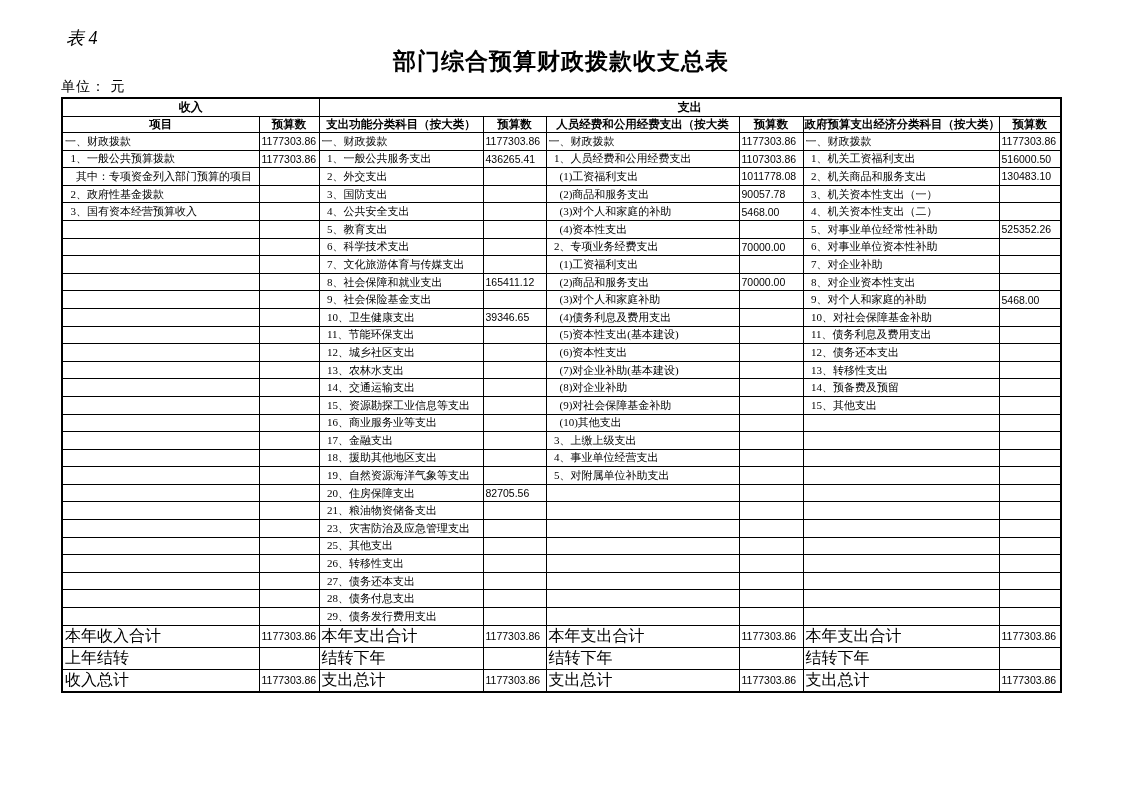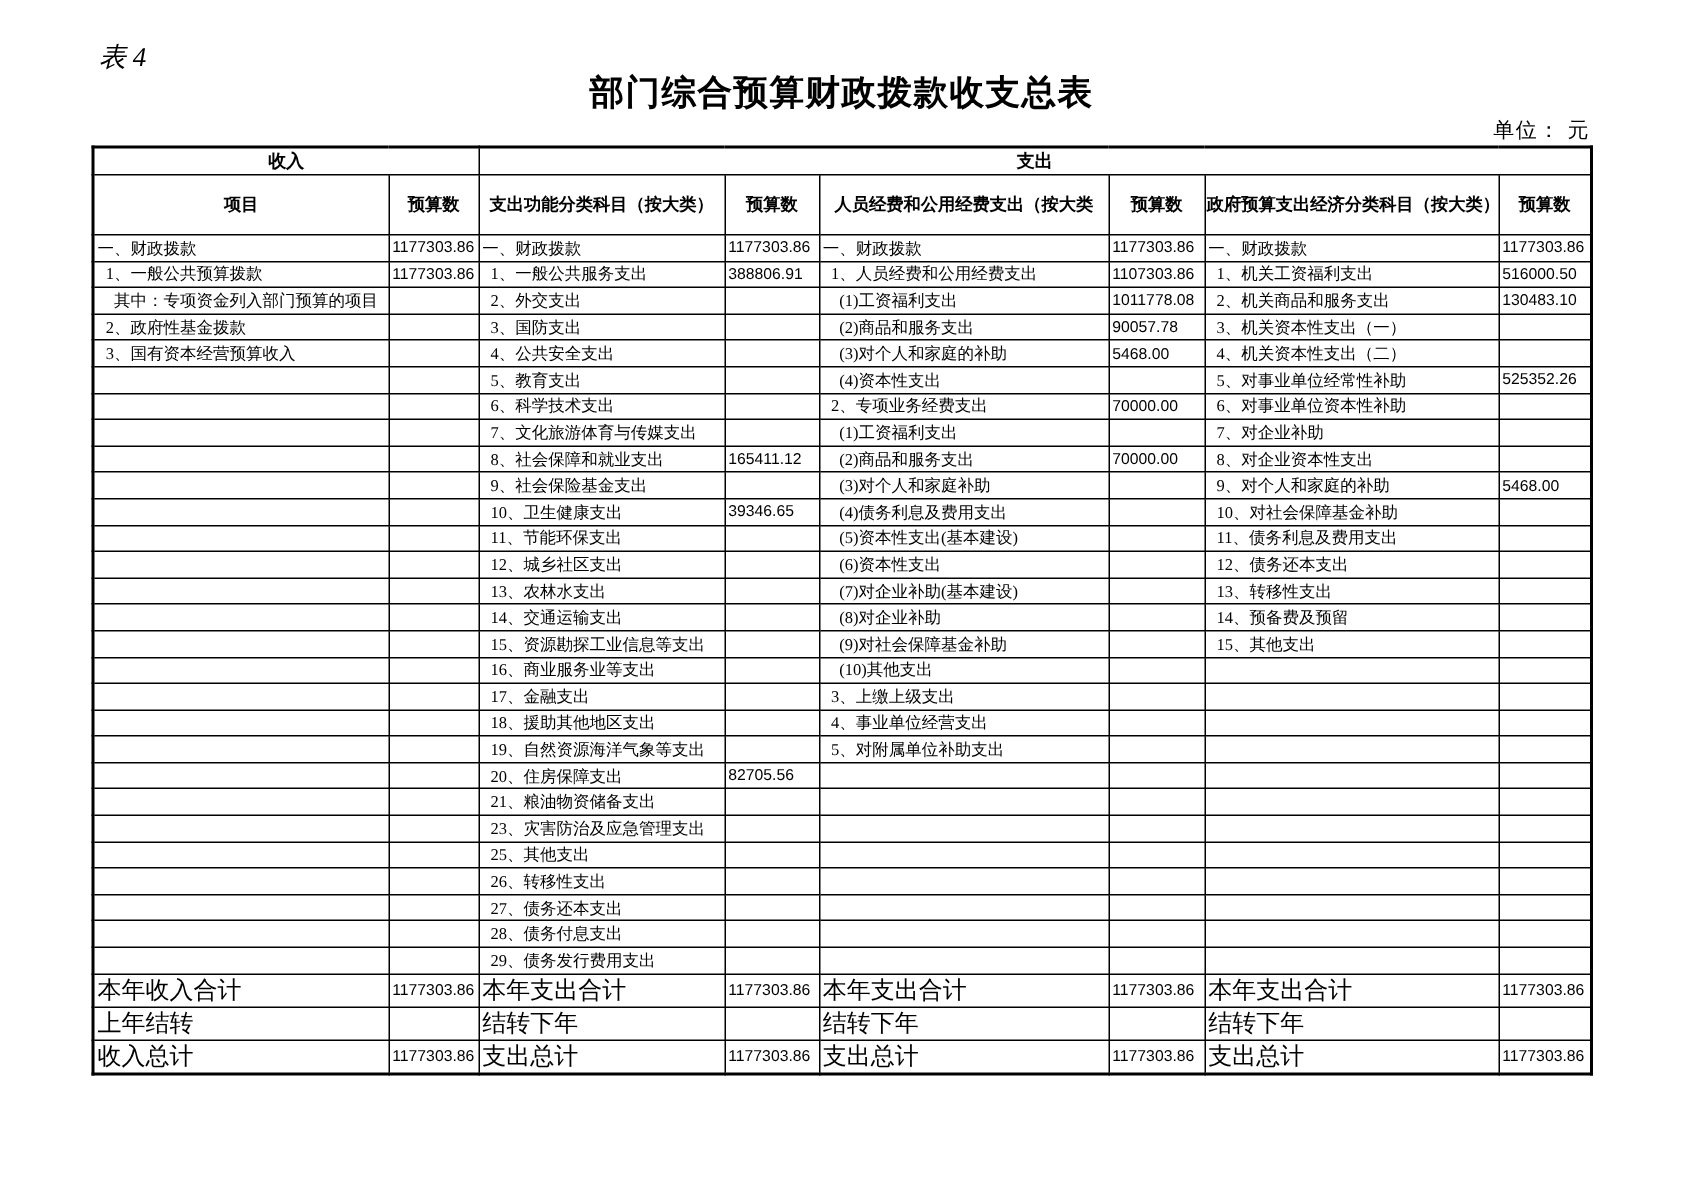--- a/index.html
+++ b/index.html
@@ -13,35 +13,35 @@
     position: absolute; left: 66px; top: 26px;
     font-size: 18px; font-style: italic;
   }
   .title {
     position: absolute; left: 0; top: 46px; width: 1122px;
     text-align: center; font-size: 23px; font-weight: bold;
     letter-spacing: 1px;
   }
   .unit {
     position: absolute; left: 61px; top: 78px; width: 999px;
-    text-align: right; font-size: 14px; letter-spacing: 1px;
+    font-size: 14px; letter-spacing: 1px;
   }
   table.budget {
     position: absolute; left: 61px; top: 97px; width: 999px;
     border-collapse: collapse; table-layout: fixed;
     border: 2px solid #000;
   }
   th, td {
     border: 1px solid #000;
     overflow: hidden; white-space: pre;
     padding: 0 2px; vertical-align: middle;
   }
   thead th { font-weight: bold; text-align: center; }
   thead tr.group th { height: 15px; font-size: 12px; margin-top: 25px; }
-  thead tr.cols th { height: 16px; font-size: 11.5px; padding: 12px 1px; }
+  thead tr.cols th { height: 16px; font-size: 11.5px; padding: 0 1px; }
   tbody td { height: 17.6px; font-size: 11px; }
   tfoot td { height: 18px; font-size: 16px; }
   td.label { text-align: left; }
   td.num {
     font-family: "Liberation Sans", "DejaVu Sans", sans-serif;
     font-size: 10.5px; text-align: left;
   }
 </style>
 </head>
 <body>
@@ -89,21 +89,21 @@
           <td class="num">1177303.86</td>
           <td class="label">一、财政拨款</td>
           <td class="num">1177303.86</td>
           <td class="label">一、财政拨款</td>
           <td class="num">1177303.86</td>
         </tr>
         <tr>
           <td class="label">  1、一般公共预算拨款</td>
           <td class="num">1177303.86</td>
           <td class="label">  1、一般公共服务支出</td>
-          <td class="num">388806.91</td>
+          <td class="num">436265.41</td>
           <td class="label">  1、人员经费和公用经费支出</td>
           <td class="num">1107303.86</td>
           <td class="label">  1、机关工资福利支出</td>
           <td class="num">516000.50</td>
         </tr>
         <tr>
           <td class="label">    其中：专项资金列入部门预算的项目</td>
           <td class="num"></td>
           <td class="label">  2、外交支出</td>
           <td class="num"></td>

